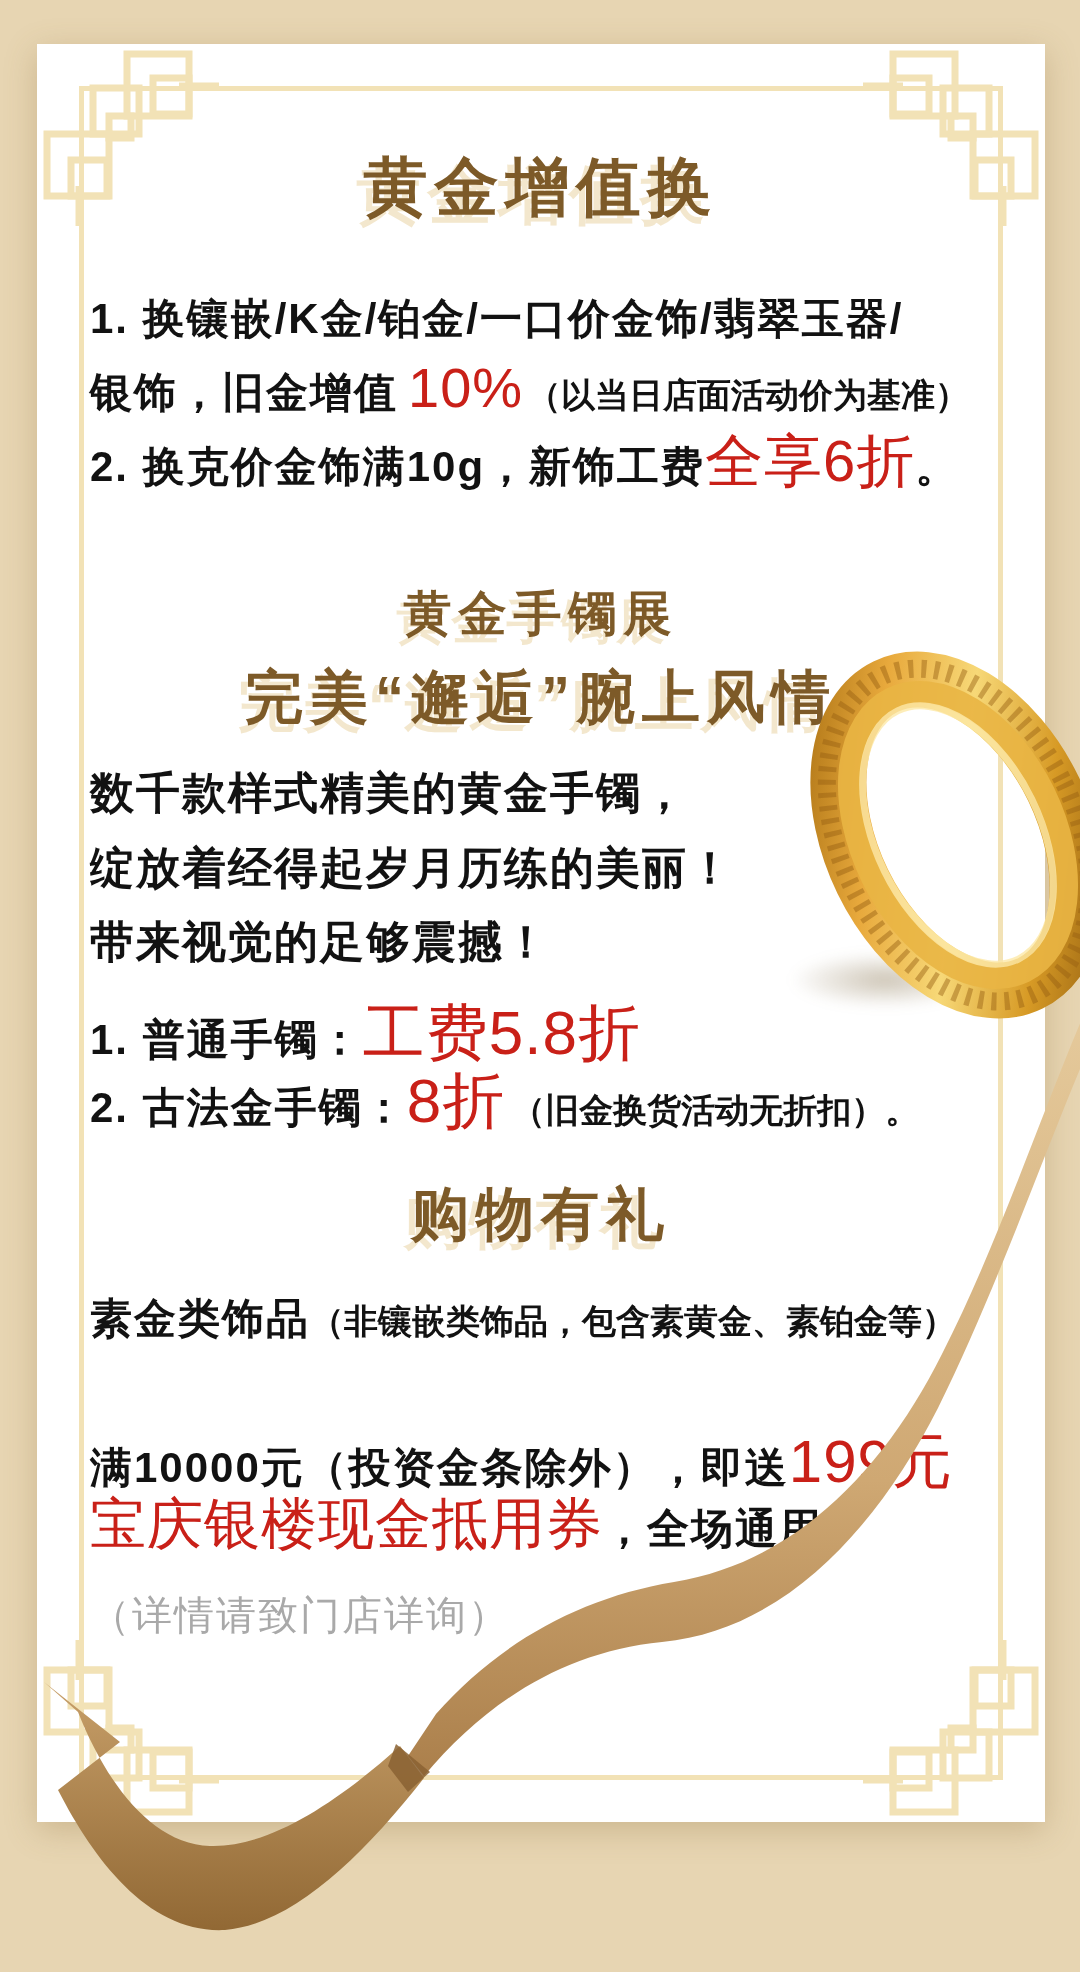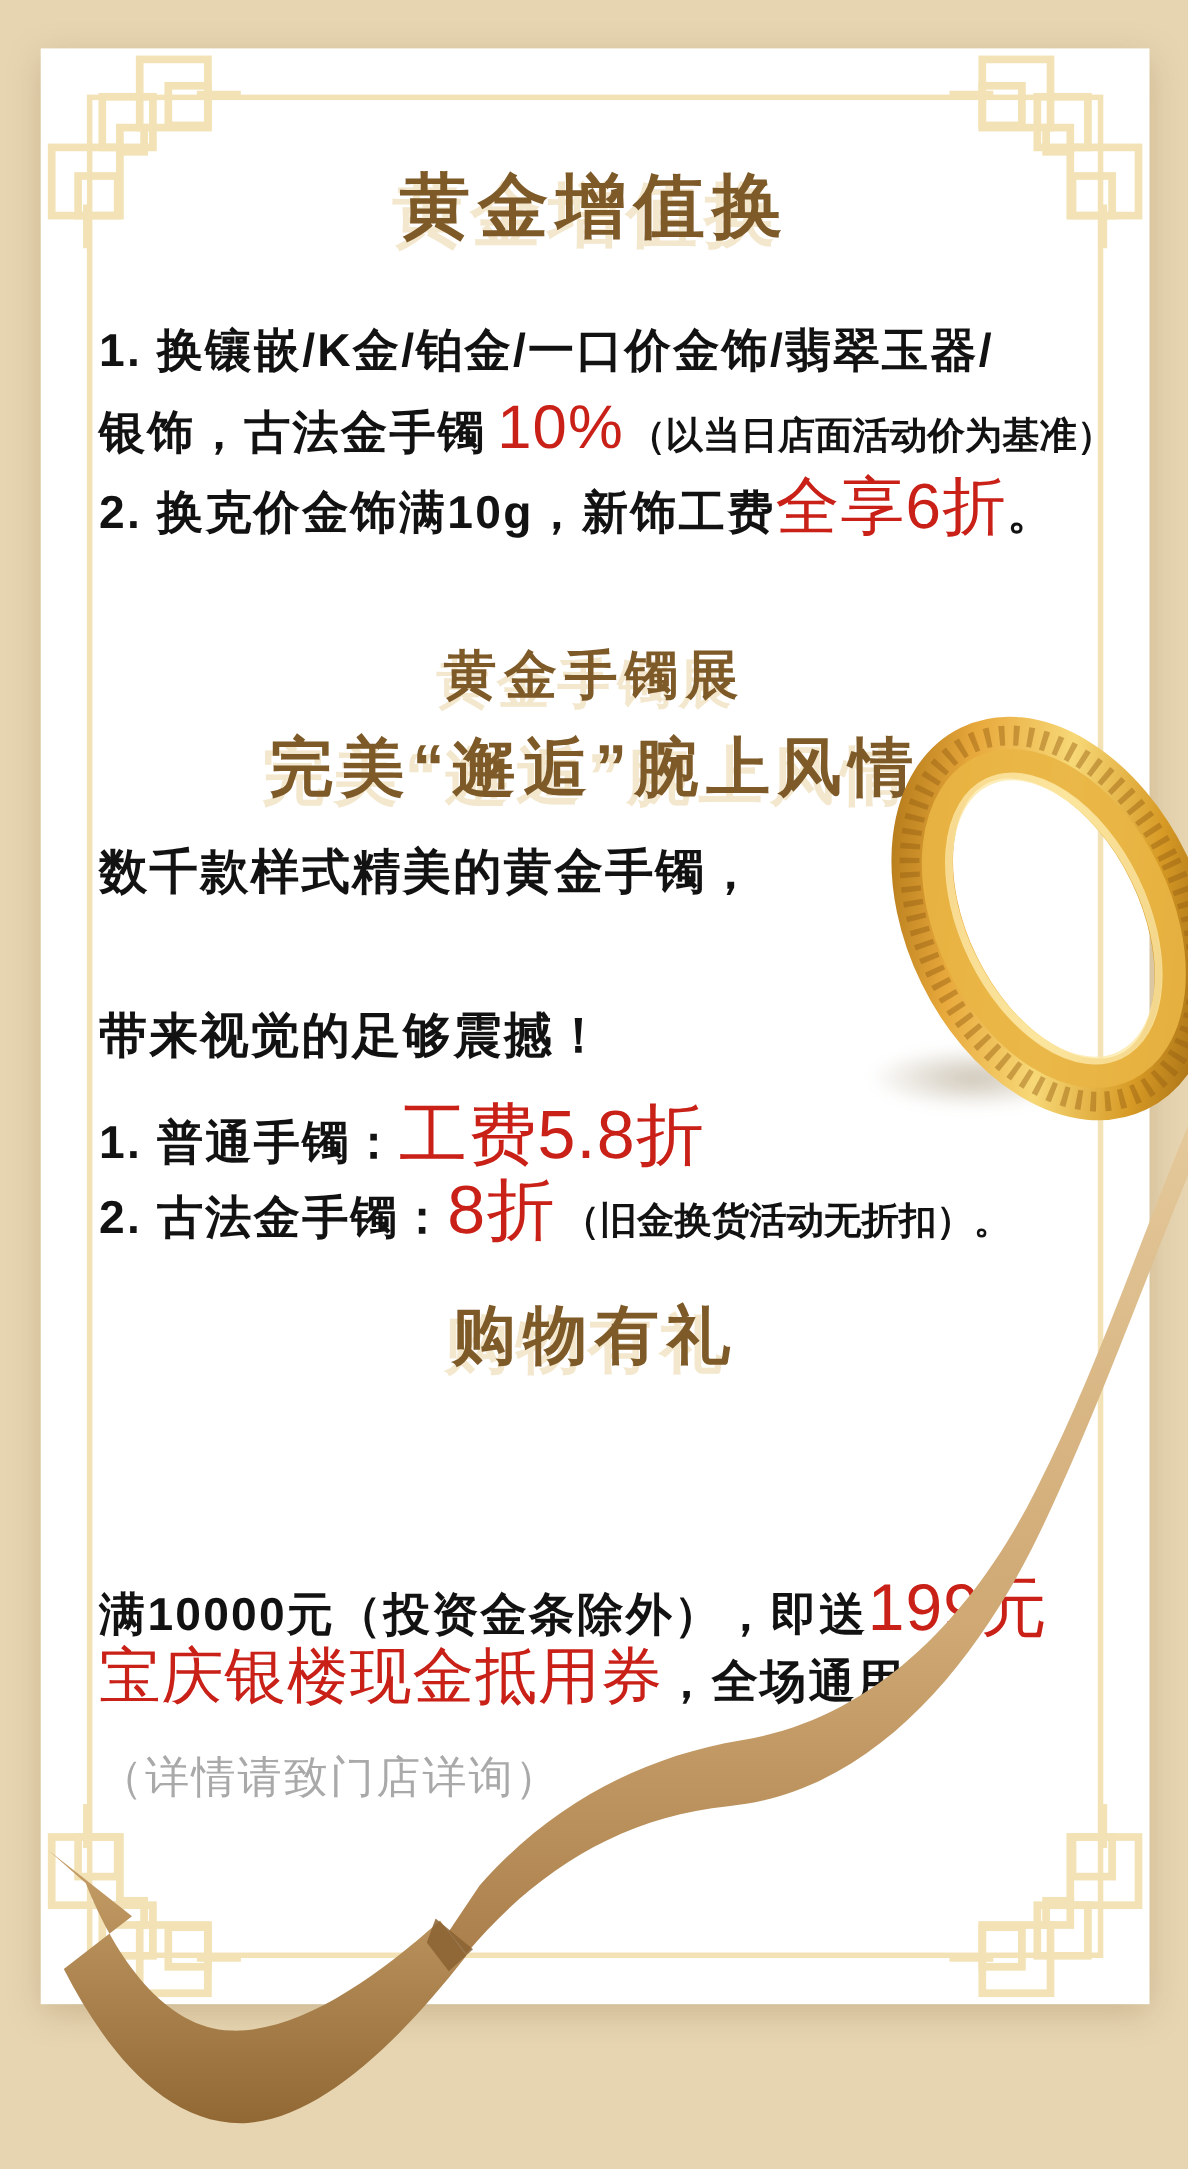--- a/index.html
+++ b/index.html
@@ -131,36 +131,38 @@
         <rect class="fret" x="32" y="114" width="36" height="36"></rect>
         <rect class="fret" x="70" y="70" width="22" height="22"></rect>
         <path class="fret" d="M40 180 V140"></path>
       </svg>
     </div>
 
     <div class="h-brown h1">黄金增值换</div>
 
     <div class="line p1-l1"><span>1. 换镶嵌/K金/铂金/一口价金饰/翡翠玉器/</span></div>
 
-    <div class="line p1-l2"><span>银饰，古法金手镯</span><span class="red sz56" style="margin-left:10px;margin-right:4px;">10%</span><span class="paren">（以当日店面活动价为基准）</span></div>
+    <div class="line p1-l2"><span>银饰，旧金增值</span><span class="red sz56" style="margin-left:10px;margin-right:4px;">10%</span><span class="paren">（以当日店面活动价为基准）</span></div>
 
     <div class="line p1-l3"><span>2. 换克价金饰满10g，新饰工费</span><span class="red sz58">全享6折</span><span>。</span></div>
 
     <div class="h-brown h2a">黄金手镯展</div>
     <div class="h-brown h2b">完美“邂逅”腕上风情</div>
 
     <div class="line d-l1" style="font-size:44px;">数千款样式精美的黄金手镯，</div>
+    <div class="line d-l2" style="font-size:44px;">绽放着经得起岁月历练的美丽！</div>
     <div class="line d-l3" style="font-size:44px;">带来视觉的足够震撼！</div>
 
     <div class="line it1"><span>1. 普通手镯：</span><span class="red sz62" style="">工费5.8折</span></div>
 
     <div class="line it2"><span>2. 古法金手镯：</span><span class="red sz62" style="margin-right:6px;">8折</span><span class="paren">（旧金换货活动无折扣）。</span></div>
 
     <div class="h-brown h3">购物有礼</div>
 
+    <div class="line p3-l1"><span>素金类饰品</span><span class="paren">（非镶嵌类饰品，包含素黄金、素铂金等）</span></div>
 
 
     <div class="line p3-l3"><span>满10000元（投资金条除外），即送</span><span class="red sz60">199元</span></div>
 
     <div class="line p3-l4"><span class="red sz56">宝庆银楼现金抵用券</span><span>，全场通用。</span></div>
 
     <div class="note">（详情请致门店详询）</div>
   </div>
 
   <div class="bangle-shadow"></div>

